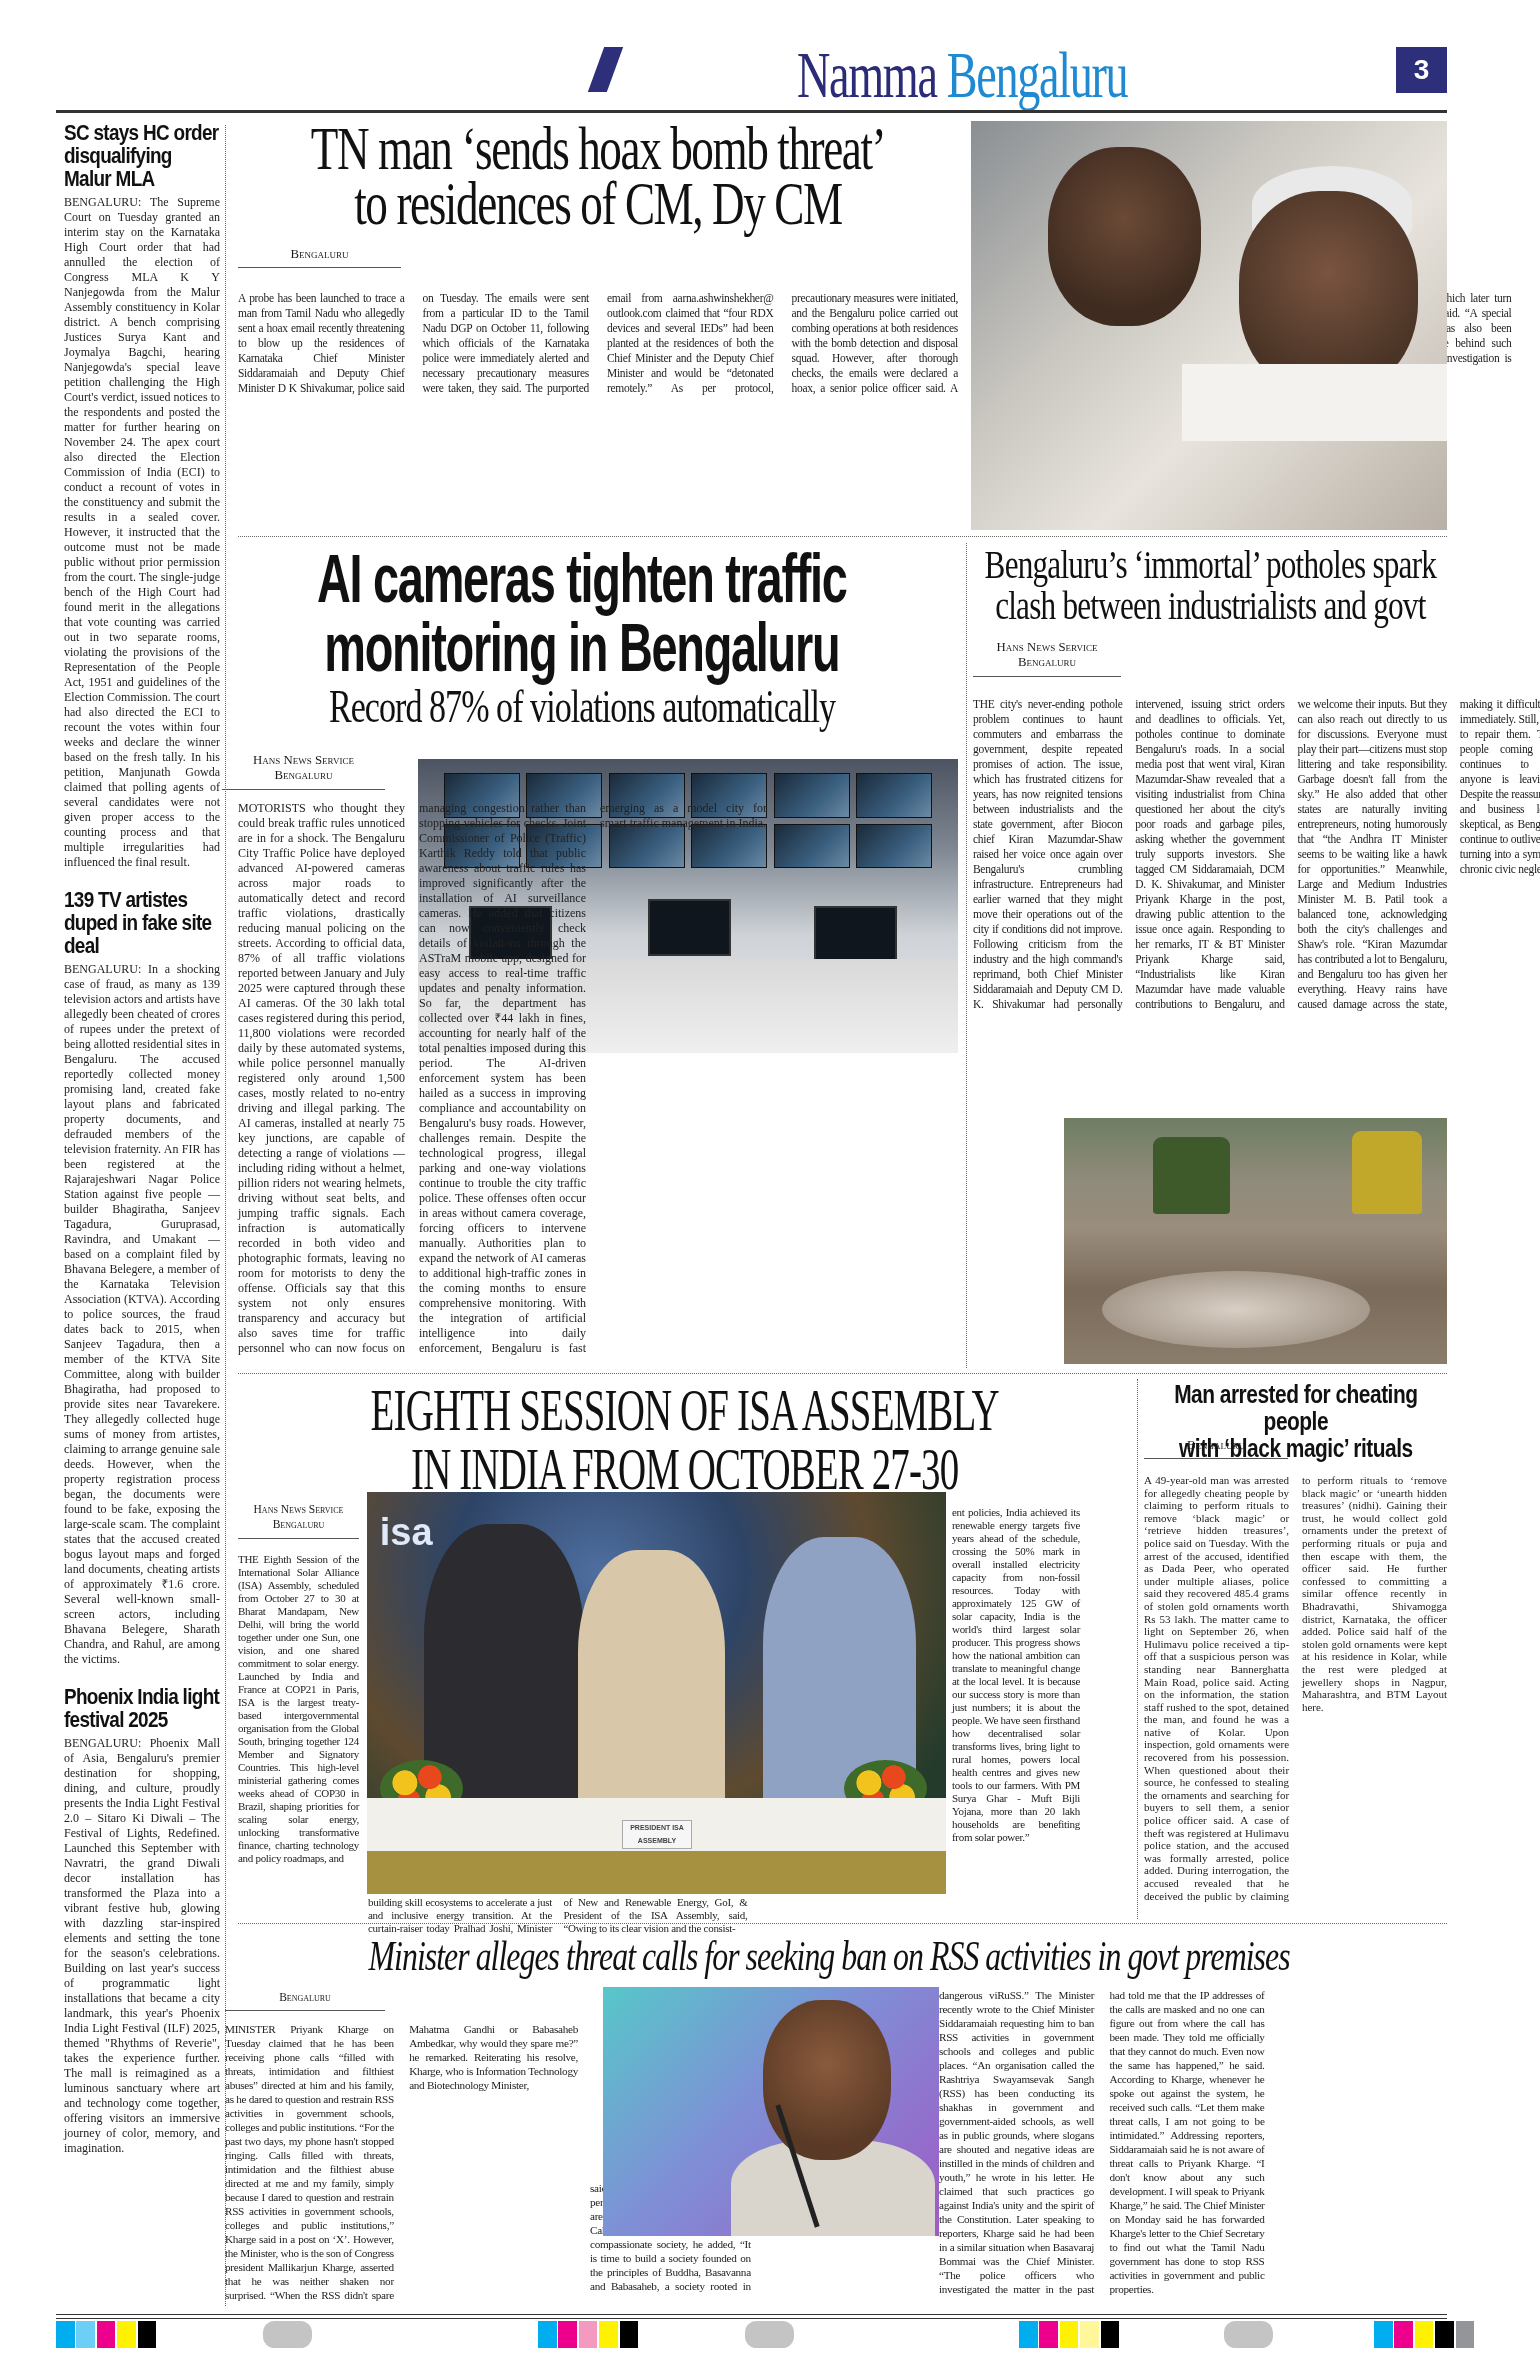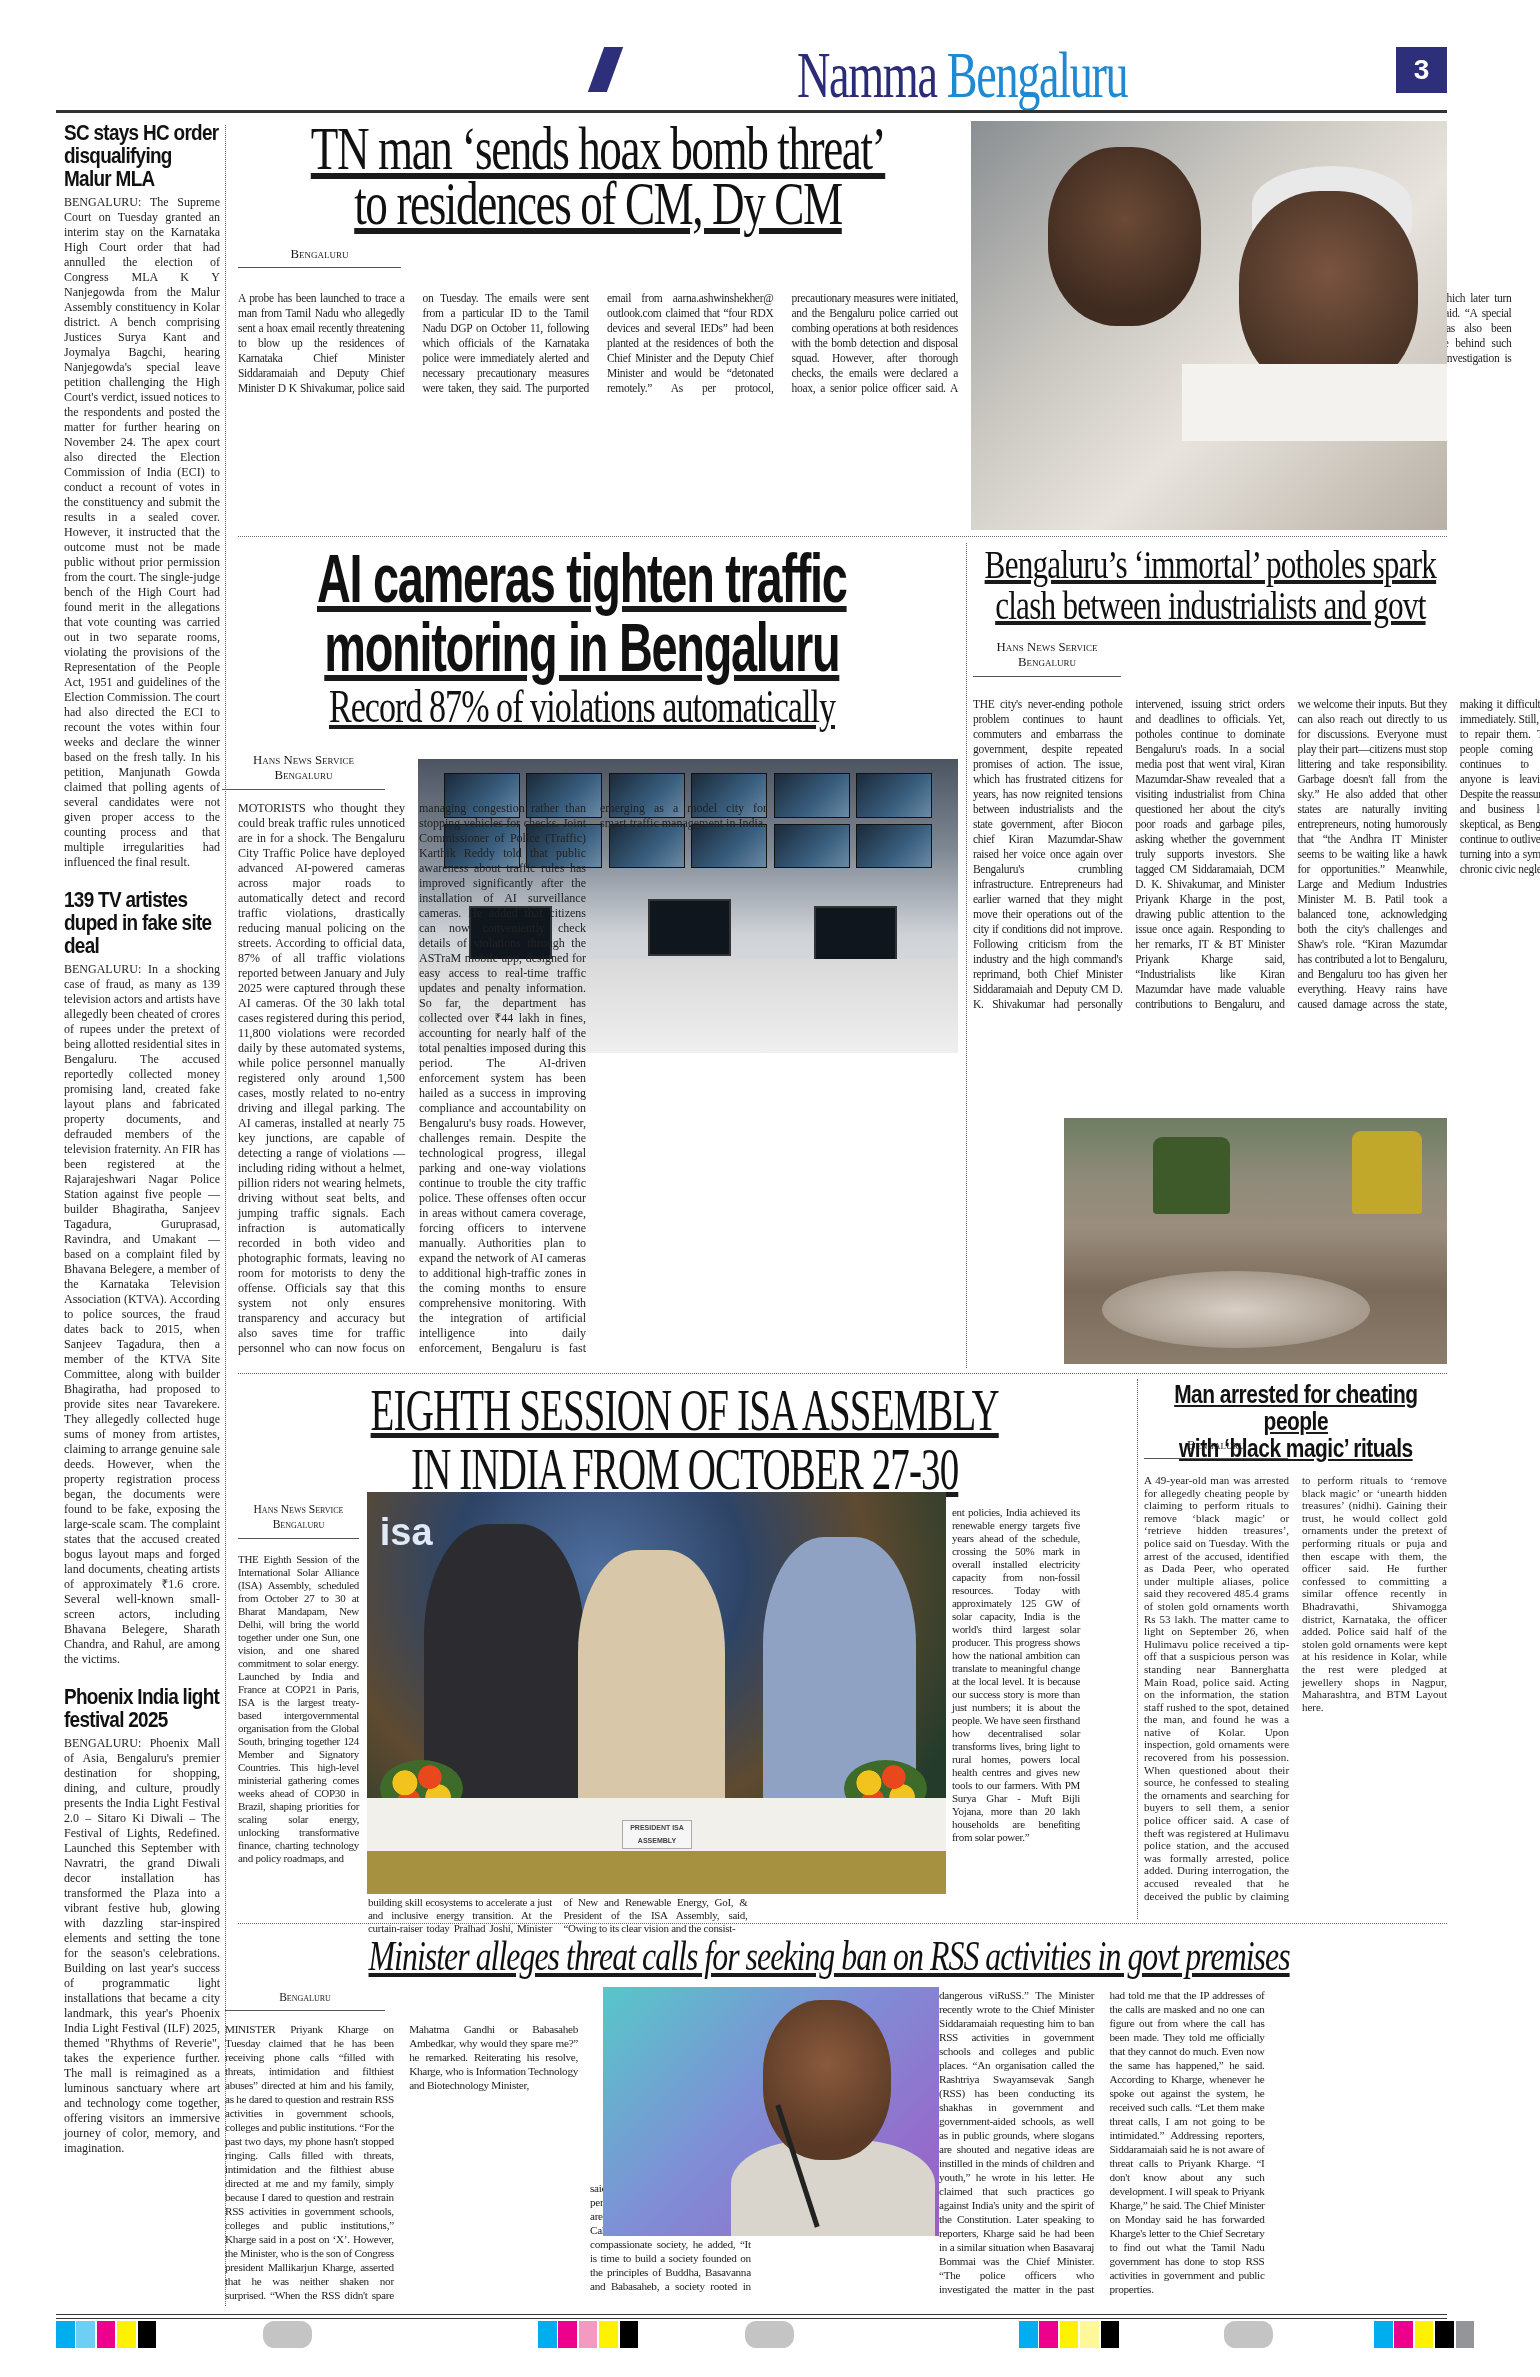--- a/index.html
+++ b/index.html
@@ -16,21 +16,21 @@
     transform: skewX(-20deg); }
   .title { position: absolute; left: 741px; top: -7.7px; font-family: "Liberation Serif", serif; font-size: 66px;
     letter-spacing: -1.9px; transform: scaleX(0.7); transform-origin: left; white-space: nowrap; line-height: 1.1; }
   .title .t1 { color: #2b2b78; }
   .title .t2 { color: #1f8ad1; }
   .page-no { position: absolute; right: 0; top: 0; width: 51px; height: 46px; background: #2e2f7a; color: #fff;
     font-family: "Liberation Sans", sans-serif; font-weight: bold; font-size: 28px; text-align: center; line-height: 46px; }
   .mast-rule { position: absolute; left: 56px; top: 110px; width: 1391px; height: 2.6px; background: #333; }
 
   
-  .story { position: absolute; text-decoration: underline; }
+  .story { position: absolute; }
   .hl-sans { font-family: "Liberation Sans", sans-serif; font-weight: bold; letter-spacing: -0.6px; color: #111; }
   .hl-serif { font-family: "Liberation Serif", serif; color: #111; }
   .body { font-family: "Liberation Serif", serif; font-size: 12px; line-height: 15px; text-align: justify; hyphens: auto; color: #222; }
   .body.cond { font-size: 11.5px; line-height: 15px; letter-spacing: -0.3px; }
   .byline { font-family: "Liberation Serif", serif; font-variant: small-caps; font-size: 12.8px; text-align: center; line-height: 15.3px;
     padding-bottom: 5.1px; border-bottom: 1.3px solid #555; margin-bottom: 12.8px; }
   .cols { position: absolute; column-gap: 14px; column-fill: auto; }
   .vrule { position: absolute; width: 0; border-left: 1.3px dotted #666; }
   .hrule { position: absolute; height: 0; border-top: 1.3px dotted #666; }
   .photo { position: absolute; overflow: hidden; }

